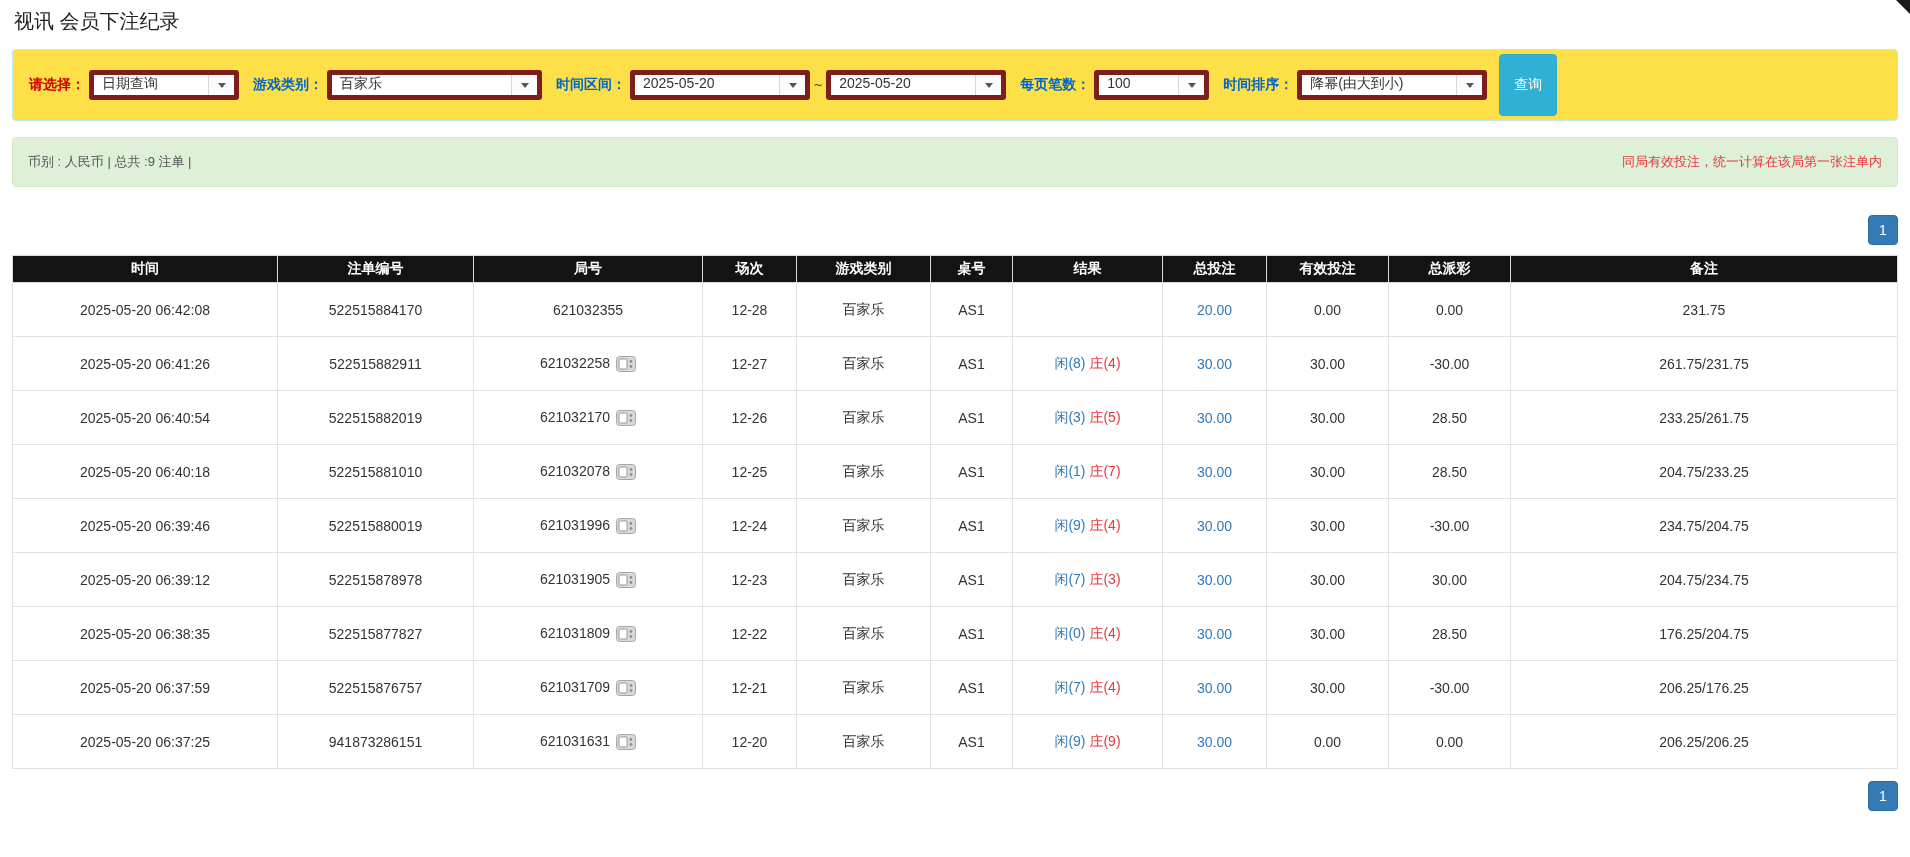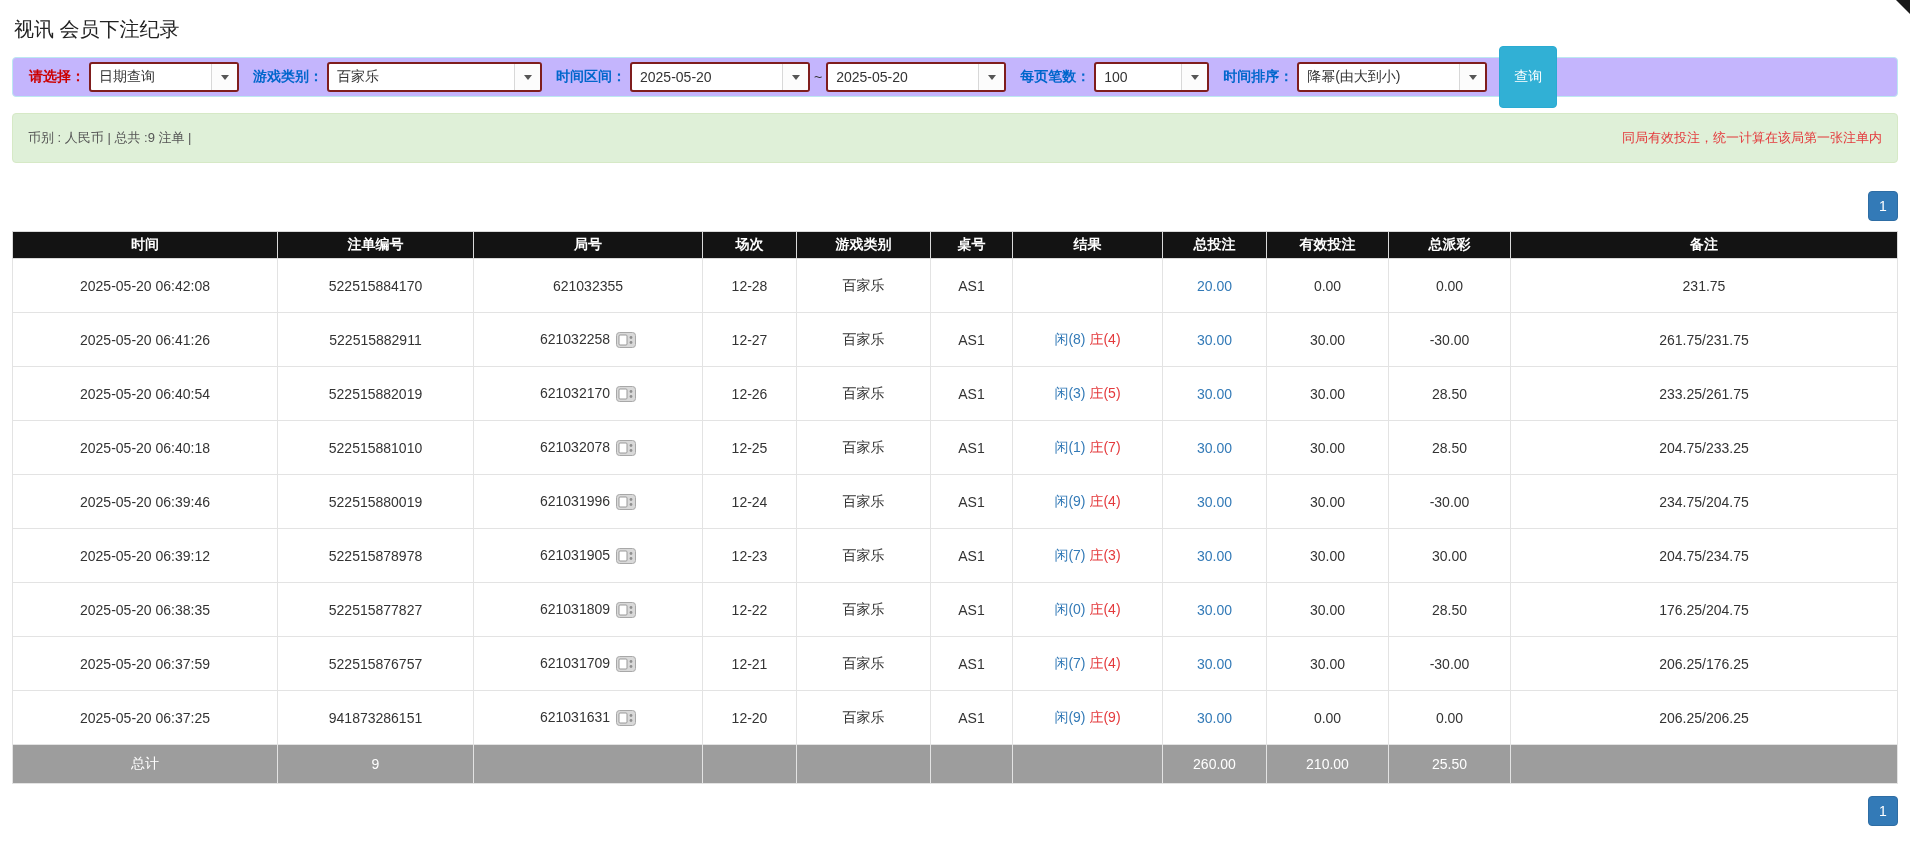--- a/index.html
+++ b/index.html
@@ -9,48 +9,47 @@
     font-family: "Liberation Sans", "DejaVu Sans", sans-serif;
     color: #333;
     position: relative;
   }
   .container { padding: 4px 12px 0 12px; }
 
   .page-title {
     font-size: 20px;
     font-weight: 400;
     color: #222;
-    margin: 12px 2px 14px 2px;
+    margin: 4px 2px 14px 2px;
   }
 
   
   .filter-bar {
     display: flex;
     align-items: center;
-    background: #c4b5fd;
+    background: #fde047;
     border: 1px solid #bce8f1;
     border-radius: 4px;
     padding: 12px 14px;
-    height: 40px;
+    height: 72px;
   }
   .flabel {
     font-size: 14px;
     font-weight: bold;
     color: #0066cc;
     white-space: nowrap;
     margin: 0 4px 0 14px;
   }
   .flabel.first { margin-left: 2px; }
   .flabel.red { color: #cc0000; }
   .combo {
     display: inline-flex;
-    align-items: center;
     justify-content: space-between;
     background: #fff;
-    border: 2px solid #7f1d1d;
+    border: 5px solid #7f1d1d;
     border-radius: 3px;
     height: 30px;
     overflow: hidden;
     cursor: pointer;
   }
   .combo-text {
     padding: 0 8px;
     font-size: 14px;
     color: #333;
     white-space: nowrap;
@@ -405,33 +404,20 @@
           <td>百家乐</td>
           <td>AS1</td>
           <td><span class="player">闲(9)</span> <span class="banker">庄(9)</span></td>
           <td><a class="bet-link">30.00</a></td>
           <td>0.00</td>
           <td>0.00</td>
           <td>206.25/206.25</td>
         </tr>
       </tbody>
     <tfoot id="tableFoot">
-        <tr>
-          <td>总计</td>
-          <td>9</td>
-          <td></td>
-          <td></td>
-          <td></td>
-          <td></td>
-          <td></td>
-          <td>260.00</td>
-          <td>210.00</td>
-          <td>25.50</td>
-          <td></td>
-        </tr>
       </tfoot>
   </table>
 
   <div class="pagination bottom">
     <button class="page-btn">1</button>
   </div>
 
 </div>
 
 </body></html>

